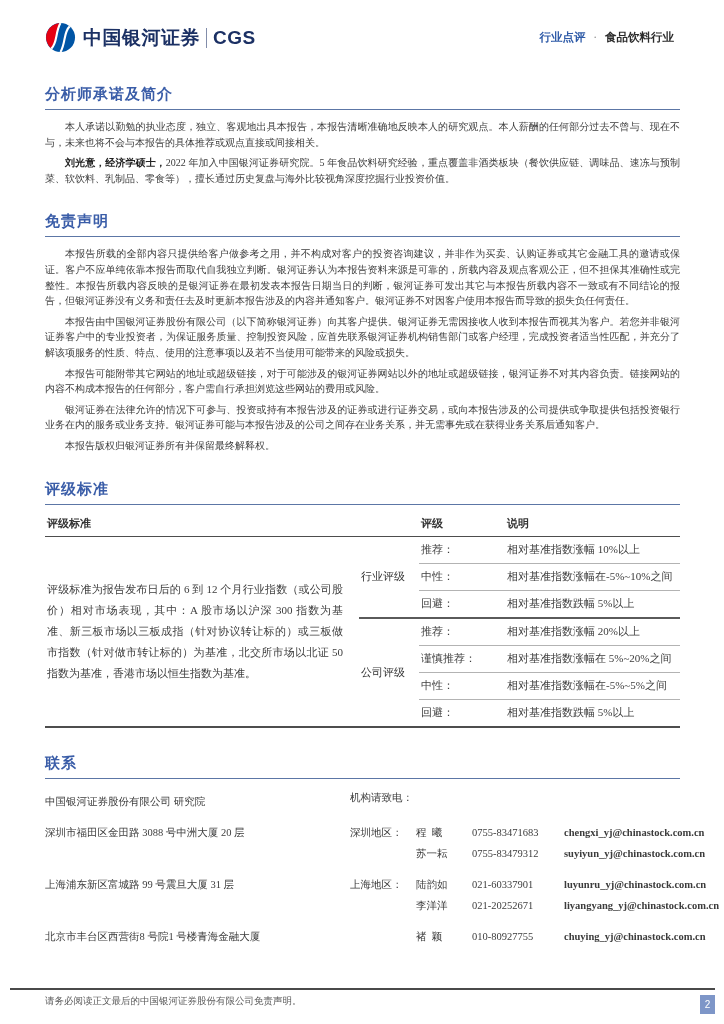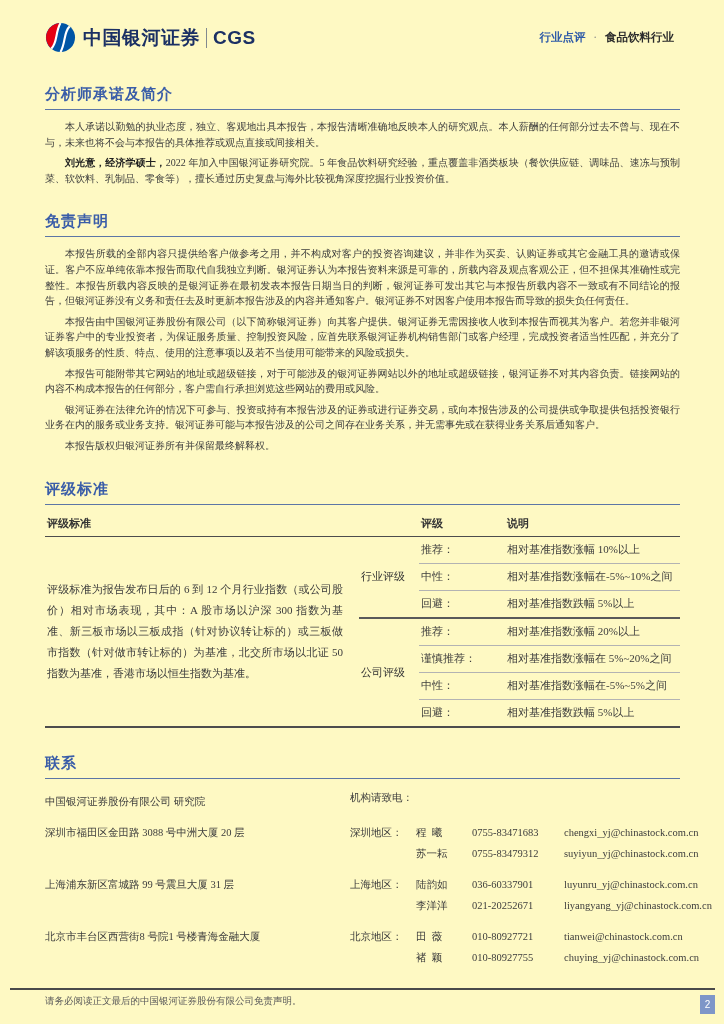--- a/index.html
+++ b/index.html
@@ -1,17 +1,17 @@
 <!DOCTYPE html>
 <html lang="zh"><head>
 <meta charset="utf-8">
 <style>
   html,body{margin:0;padding:0;background:#e8e8e8;}
   .page{
-    width:724px;height:1024px;position:relative;background:#fef9c3;
+    width:724px;height:1024px;position:relative;background:#ffffff;
     font-family:"Liberation Serif","DejaVu Serif",serif;
     color:#3c3c3c;overflow:hidden;margin:0 auto;
   }
   .content{padding:0 44px 0 45px;}
   
   .hdr{display:flex;justify-content:space-between;align-items:center;
        padding:22px 50px 0 45px;}
   .brand{display:flex;align-items:center;gap:7px;}
   .brand svg{display:block;}
   .brand-text{font-family:"Liberation Sans","DejaVu Sans",sans-serif;
@@ -51,21 +51,21 @@
   tr.rrow.last td.rlabel,tr.rrow.last td.rdesc{border-bottom:none;}
   
   .contact{font-size:10.5px;margin-top:12px;}
   .c-row{display:flex;margin-bottom:10px;}
   .c-left{width:305px;flex:none;line-height:21px;}
   .c-right{flex:1;}
   .c-line{display:flex;line-height:21px;}
   .c-region{width:66px;flex:none;}
   .c-name{width:56px;flex:none;white-space:pre;}
   .c-phone{width:92px;flex:none;}
-  .c-mail{flex:1;color:#3c3c3c;text-decoration:none;}
+  .c-mail{flex:1;color:#3c3c3c;text-decoration:none;font-weight:bold;}
   
   .footer{position:absolute;left:10px;right:9px;top:988px;
       border-top:2px solid #4a4a4a;display:flex;
       justify-content:space-between;align-items:flex-start;
       padding-top:5px;}
   .foot-note{font-size:9.5px;color:#5a5a5a;padding-left:35px;}
   .page-badge{width:15px;height:19px;background:#7e96c8;color:#fff;
       font-family:"Liberation Sans",sans-serif;font-size:10px;
       display:flex;align-items:center;justify-content:center;}
 </style>
@@ -189,42 +189,36 @@
             </div>
           </div>
         </div>
 
         <div class="c-row">
           <div class="c-left">上海浦东新区富城路 99 号震旦大厦 31 层</div>
           <div class="c-right">
             <div class="c-line">
               <span class="c-region">上海地区：</span>
               <span class="c-name">陆韵如</span>
-              <span class="c-phone">036-60337901</span>
+              <span class="c-phone">021-60337901</span>
               <a class="c-mail" href="#">luyunru_yj@chinastock.com.cn</a>
             </div>
             <div class="c-line">
               <span class="c-region"></span>
               <span class="c-name">李洋洋</span>
               <span class="c-phone">021-20252671</span>
               <a class="c-mail" href="#">liyangyang_yj@chinastock.com.cn</a>
             </div>
           </div>
         </div>
 
         <div class="c-row">
           <div class="c-left">北京市丰台区西营街8 号院1 号楼青海金融大厦</div>
           <div class="c-right">
             <div class="c-line">
-              <span class="c-region">北京地区：</span>
-              <span class="c-name">田  薇</span>
-              <span class="c-phone">010-80927721</span>
-              <a class="c-mail" href="#">tianwei@chinastock.com.cn</a>
-            </div>
-            <div class="c-line">
               <span class="c-region"></span>
               <span class="c-name">褚  颖</span>
               <span class="c-phone">010-80927755</span>
               <a class="c-mail" href="#">chuying_yj@chinastock.com.cn</a>
             </div>
           </div>
         </div>
 
       </div>
     </div>

